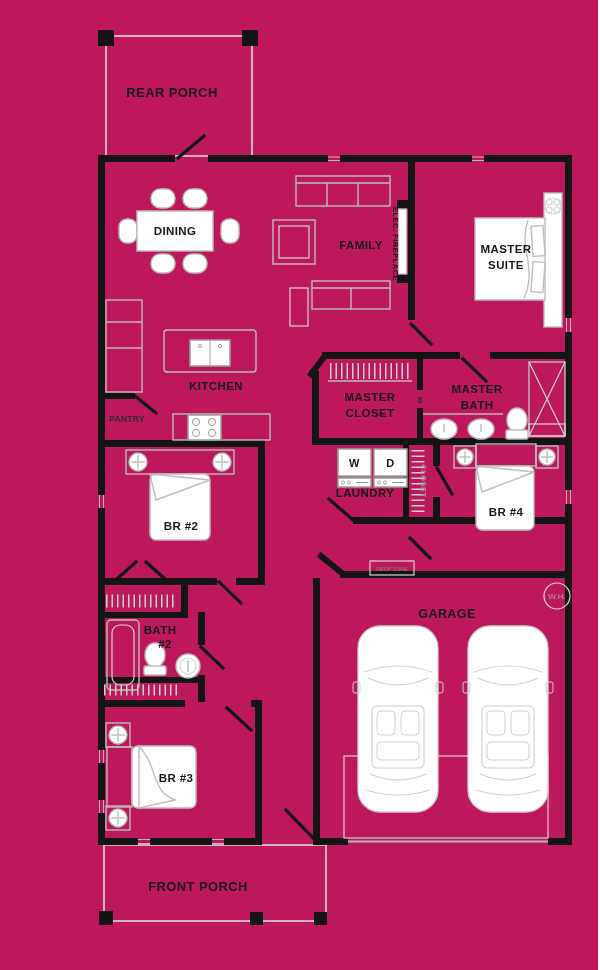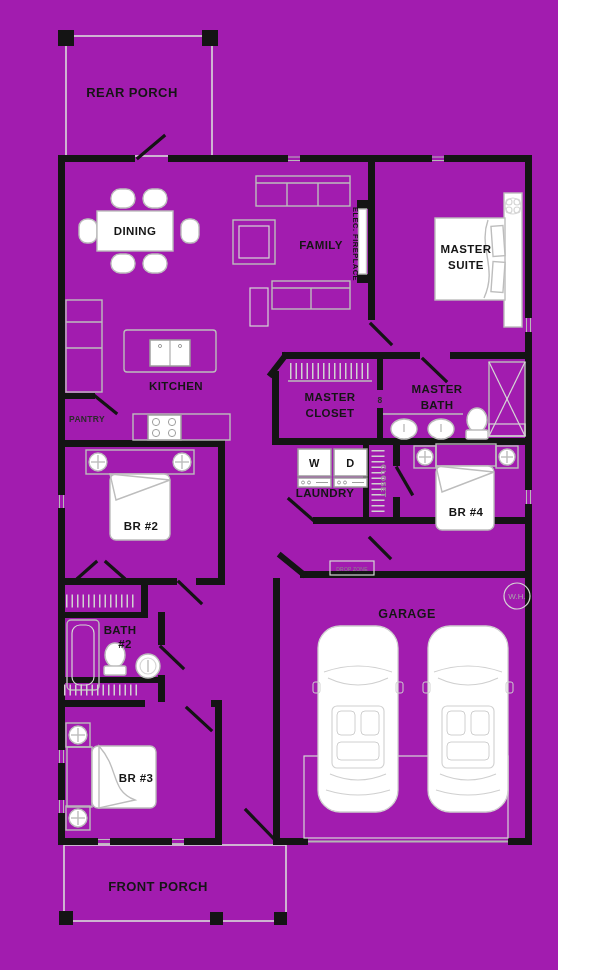--- a/index.html
+++ b/index.html
@@ -1,16 +1,16 @@
 <!DOCTYPE html>
 <html><head>
 <meta charset="utf-8">
 <style>
   html,body{margin:0;padding:0;background:#ffffff;}
-  .stage{width:558px;height:970px;background:#a21caf;position:relative;overflow:hidden;}
+  .stage{width:558px;height:970px;background:#be185d;position:relative;overflow:hidden;padding-left:40px;}
   svg{display:block;}
   .wall{fill:#141414;}
   .leaf{stroke:#141414;stroke-width:3.2;stroke-linecap:square;}
   .winline{stroke:#b9b9b9;stroke-width:1;}
   .thinline{stroke:#bdbdbd;stroke-width:1.5;}
   .porch{fill:none;stroke:#dadada;stroke-width:1.6;}
   .furn{fill:none;stroke:#bdbdbd;stroke-width:1.4;}
   .furnw{fill:#ffffff;stroke:#bdbdbd;stroke-width:1.4;}
   .furnlt{fill:none;stroke:#d6d6d6;stroke-width:1.2;}
   .appl{fill:#ffffff;stroke:#9e9e9e;stroke-width:1.5;}

